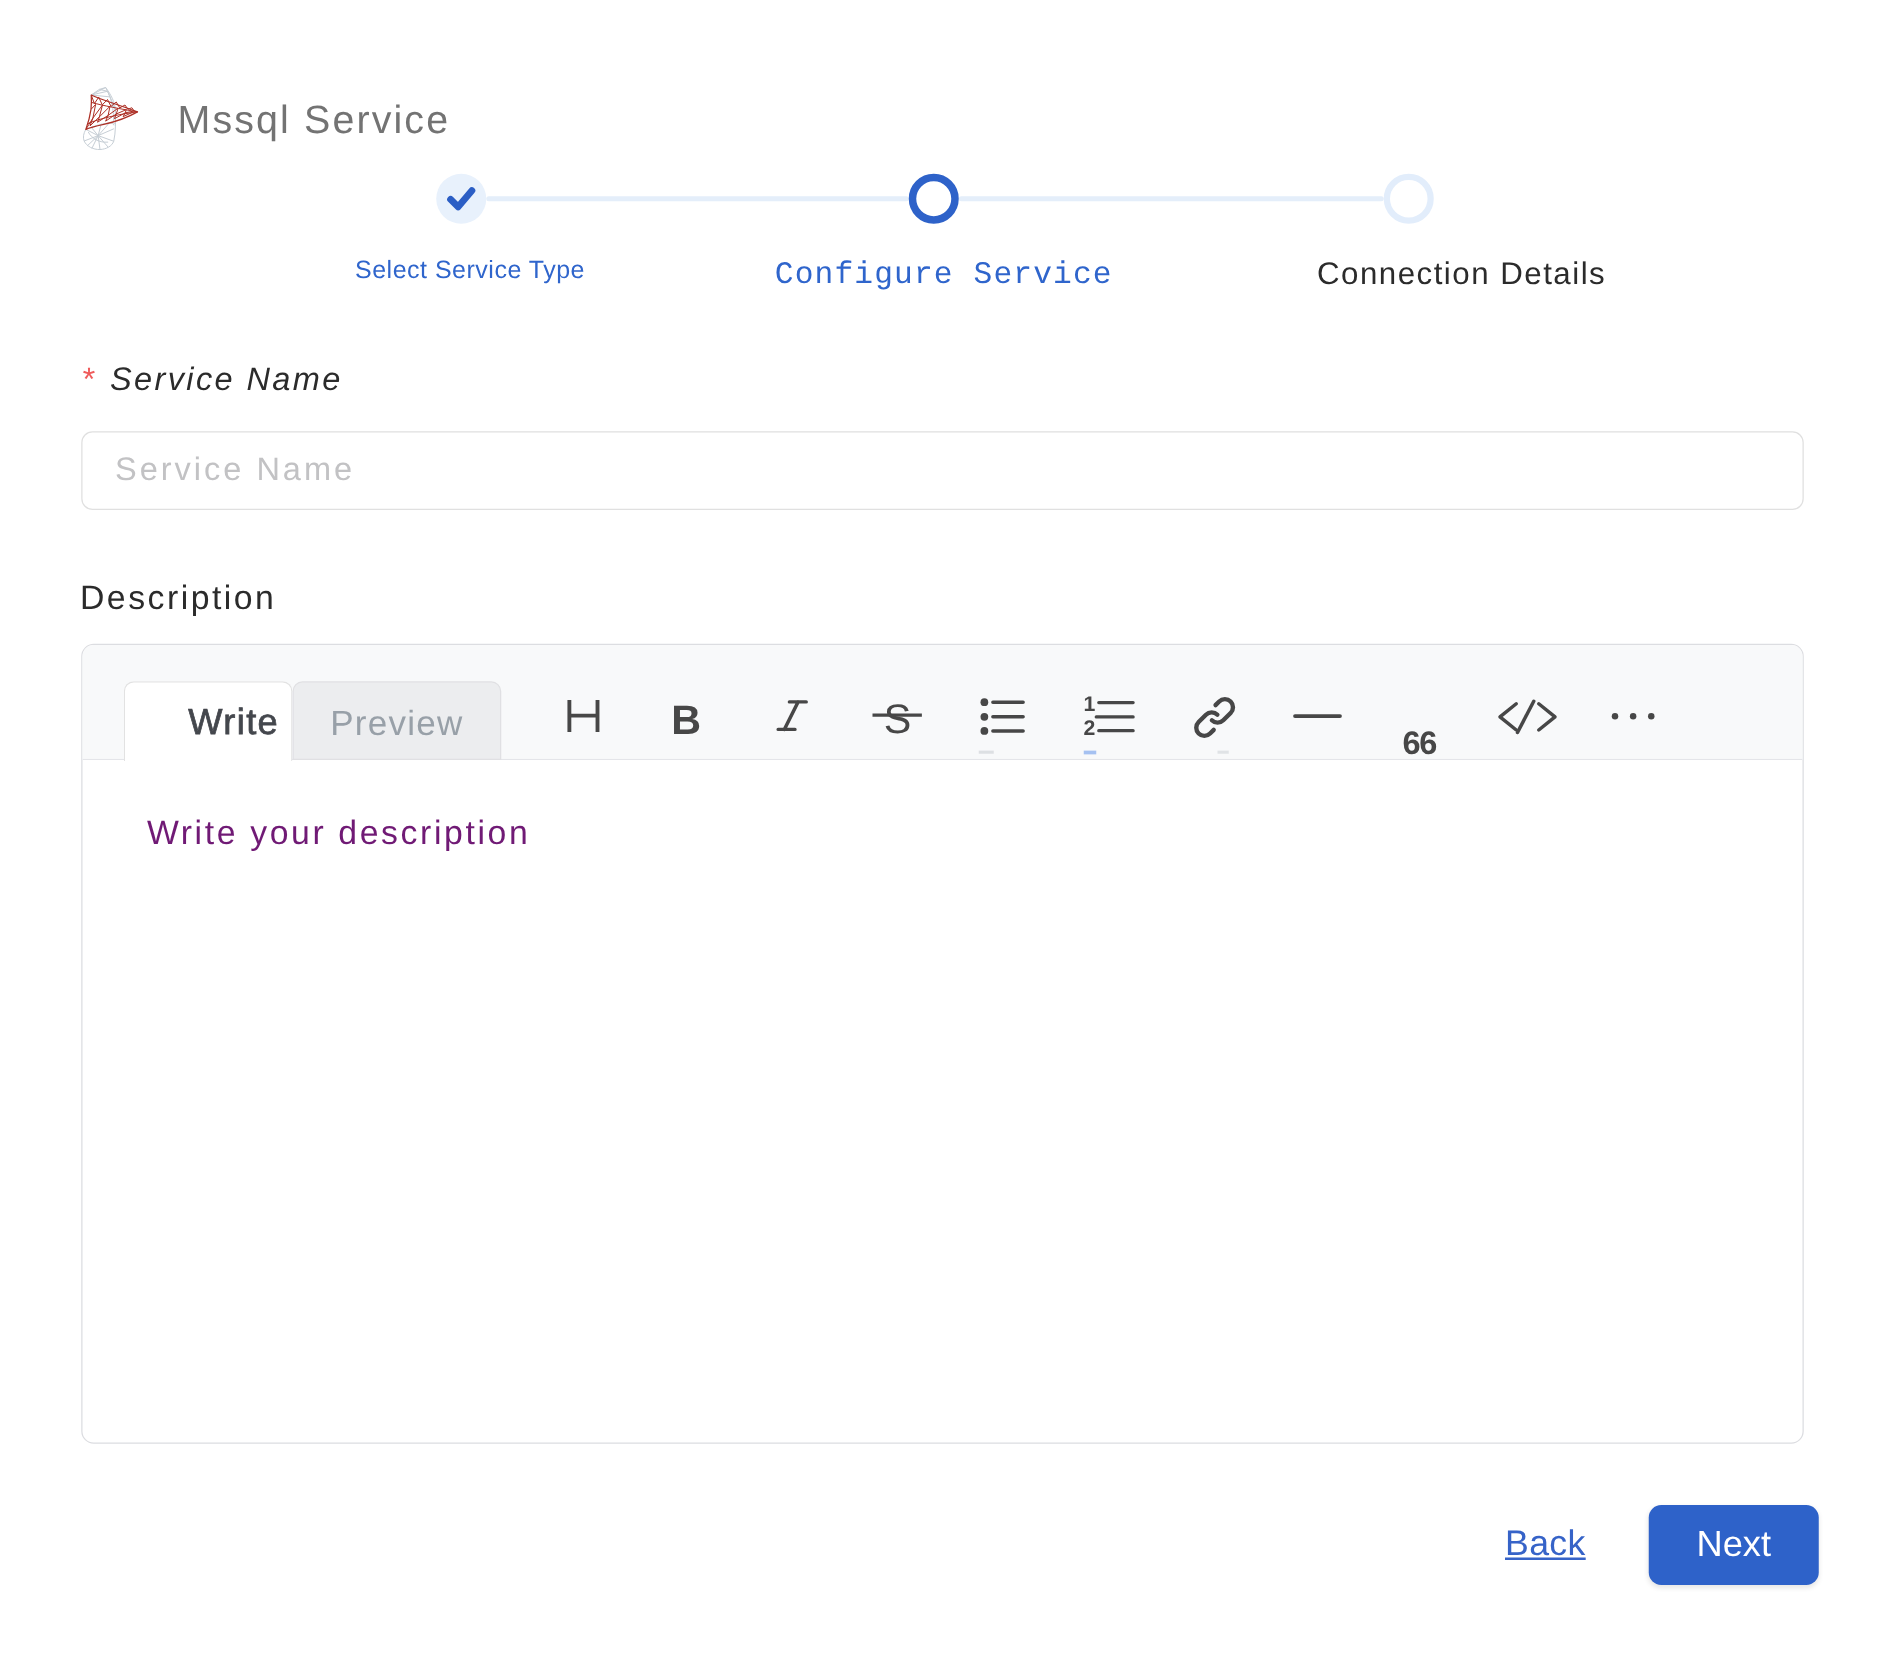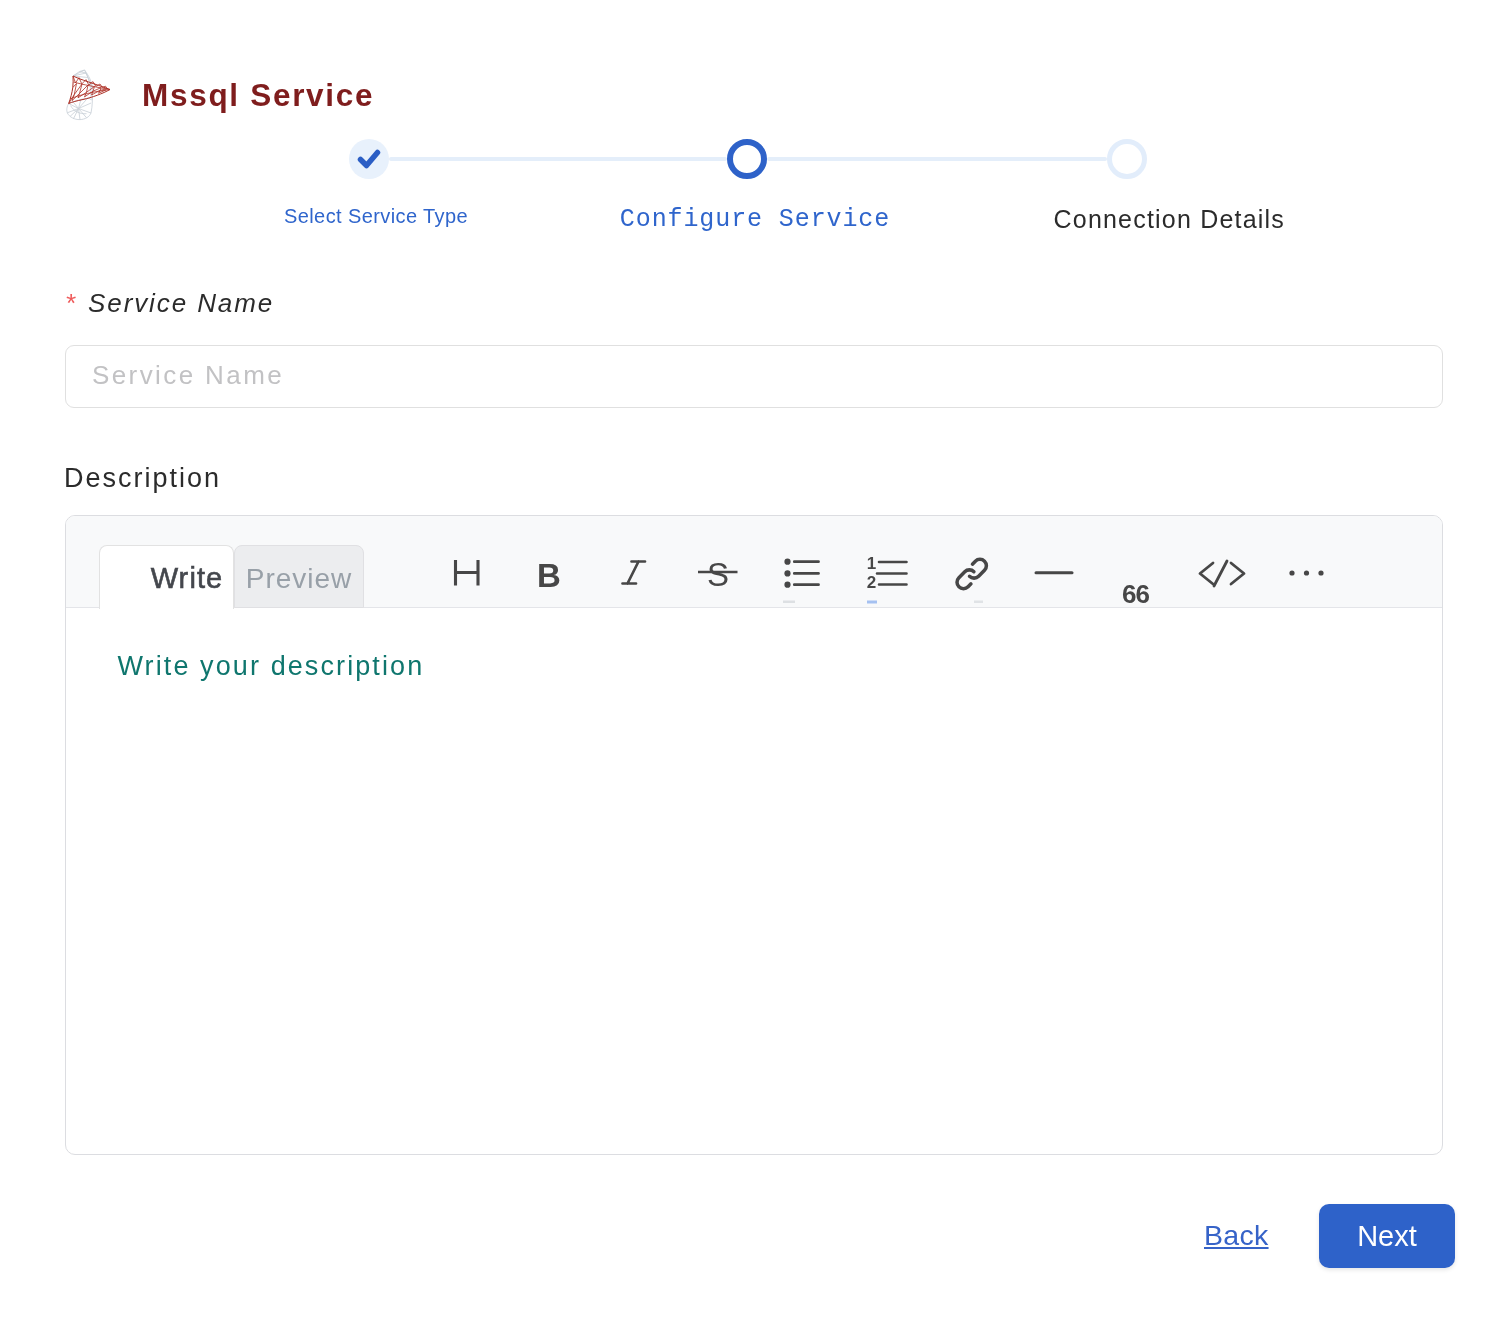--- a/index.html
+++ b/index.html
@@ -30,21 +30,21 @@
   </g>
   <g fill="none" stroke="#ad2f25" stroke-width="0.8">
     <path d="M7.5,14 C16,16.5 31,19.2 44,21.5"></path>
     <path d="M4,31 C13,27 28,23.5 44,21.5"></path>
     <path d="M7,8 L9.5,14.9 L13,9.7 L15.8,15.9 L20,11.6 L22.8,17.1 L27,13.6 L29.8,18.3 L34,16 L36.3,19.4 L39.5,18.2 L41.5,21.1"></path>
     <path d="M6.8,19.5 L10.5,15.5 L8.3,26.5 L16,16 L13.5,25.5 L22,17 L20.5,24.3 L28.5,18.5 L27,23.2 L35,19.7 L34.2,22.3 L41,20.8"></path>
     <path d="M2.7,35.5 L8.3,26.5 L6,32.7 L13.5,25.5 L12,29.8 L20.5,24.3 L18.5,28.9 L27,23.2 L25.5,27 L34.2,22.3 L32.5,25.3 L40,21.9"></path>
   </g>
 </svg>
 
-<div class="abs" style="left:142px; top:77px; font-size:31.5px; color:#7f1d1d; letter-spacing:1.7px;font-weight:bold;">Mssql Service</div>
+<div class="abs" style="left:142px; top:77px; font-size:31.5px; color:#737373; letter-spacing:1.7px;">Mssql Service</div>
 
 <div class="abs" style="left:389px; top:157px; width:338px; height:4px; background:#e4eefa; border-radius:2px;"></div>
 <div class="abs" style="left:767px; top:157px; width:340px; height:4px; background:#e4eefa; border-radius:2px;"></div>
 
 <div class="abs" style="left:349px; top:139px; width:40px; height:40px; border-radius:50%; background:#e8f1fc;">
   <svg width="40" height="40" viewBox="0 0 40 40">
       <path d="M11.5,20.5 L17.5,26.5 L28.5,13.5" fill="none" stroke="#2b5ec5" stroke-width="5.5" stroke-linecap="round" stroke-linejoin="round"></path>
     </svg>
 </div>
 <div class="abs" style="left:727px; top:139px; width:40px; height:40px; border-radius:50%; background:#fff; border:6px solid #2e62c9;"></div>
@@ -62,25 +62,25 @@
 
 <div class="abs" style="left:64px; top:462.5px; font-size:27px; letter-spacing:2px; color:#2b2b2b;">Description</div>
 
 <div class="abs" style="left:65px; top:515px; width:1378px; height:640px; border:1px solid #dcdde1; border-radius:10px; background:#fff;">
 
   <div class="abs" style="left:0; top:0; width:1376px; height:92px; background:#f8f9fa; border-bottom:1px solid #e4e5e9; border-radius:9px 9px 0 0;"></div>
 
   <div class="abs" style="left:33px; top:29px; width:135px; height:64px; background:#fff; border:1px solid #e2e2e2; border-bottom:none; border-radius:8px 8px 0 0; text-align:center; z-index:3;padding-left:41px;">
     <div style="margin-top:16px; font-size:29px; font-weight:400; -webkit-text-stroke:0.6px #44474d; letter-spacing:1.1px; color:#44474d;">Write</div>
   </div>
-  <div class="abs" style="left:168px; top:29px; width:130px; height:63px; background:#ecedef; border:1px solid #e0e0e3; border-radius:8px 8px 0 0; text-align:center; z-index:2;">
+  <div class="abs" style="left:168px; top:29px; width:167px; height:63px; background:#ecedef; border:1px solid #e0e0e3; border-radius:8px 8px 0 0; text-align:center; z-index:2;">
     <div style="margin-top:17px; font-size:28px; letter-spacing:1px; color:#98a0a8;">Preview</div>
   </div>
 
-  <div class="abs" style="left:51.5px; top:135px; font-size:27px; color:#0f766e; letter-spacing:2.1px;">Write your description</div>
+  <div class="abs" style="left:51.5px; top:135px; font-size:27px; color:#701a75; letter-spacing:2.1px;">Write your description</div>
 </div>
 
 <div class="abs" style="left:537px; top:558.5px; font-size:33px; font-weight:bold; color:#474747; line-height:33px;">B</div>
 <div class="abs" style="left:707px; top:558px; font-size:33px; color:#474747; line-height:33px;">S</div>
 <div class="abs" style="left:1122px; top:561px; font-size:26px; font-weight:bold; color:#474747; letter-spacing:-1px; line-height:26px;margin-top:20px;">66</div>
 <svg class="abs" style="left:440px; top:545px;" width="900" height="65" viewBox="0 0 900 65">
   <g fill="none" stroke="#474747">
 
     <g stroke-width="3.1">
       <path d="M15.5,15 V40.5 M38,15 V40.5 M15.5,27.5 H38"></path>

